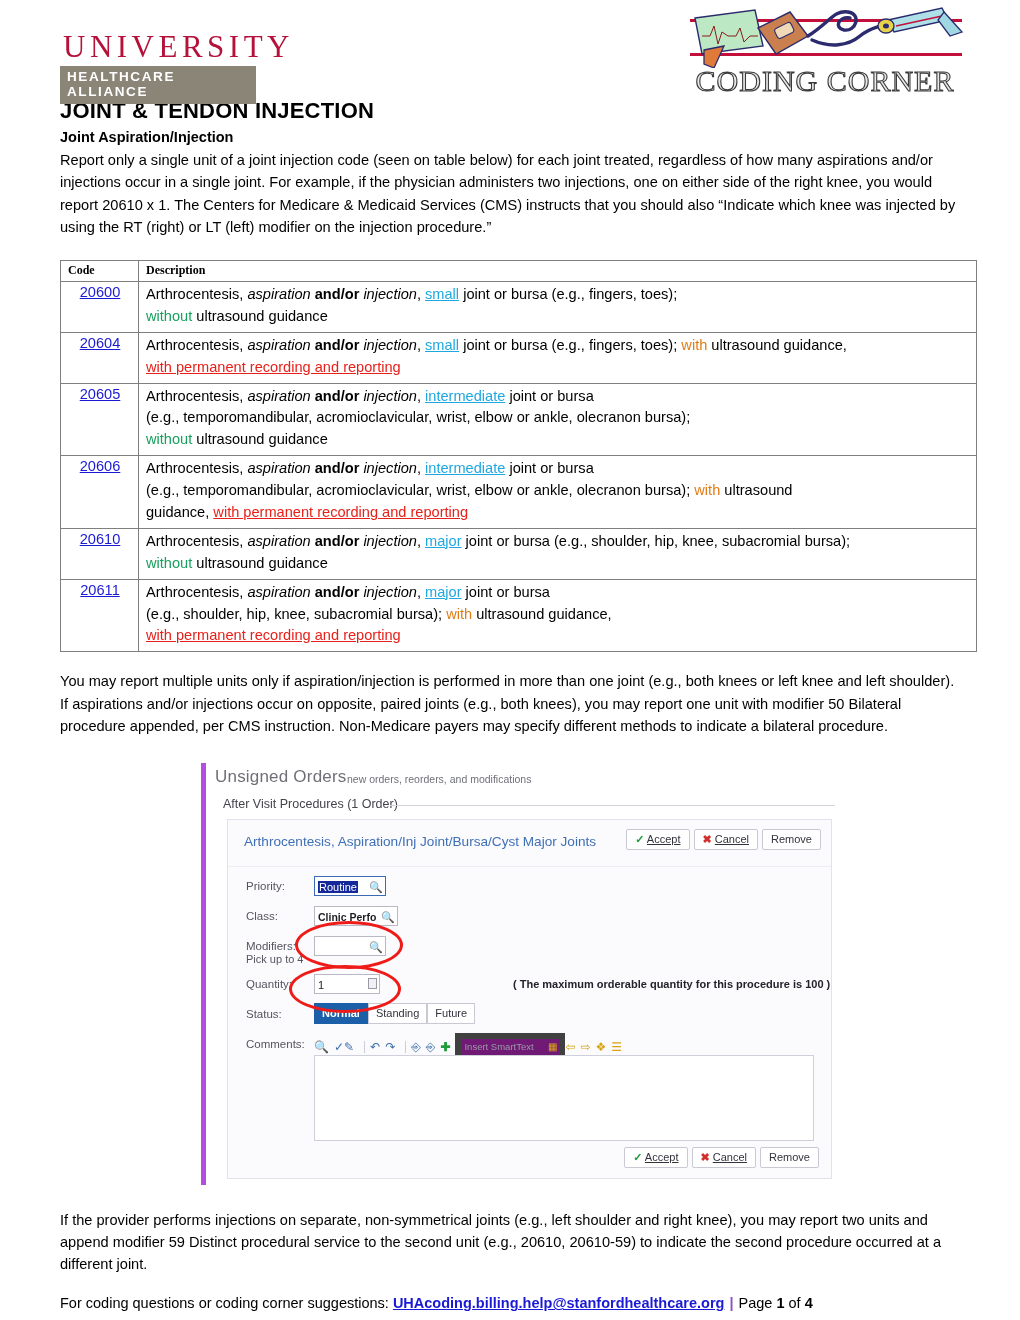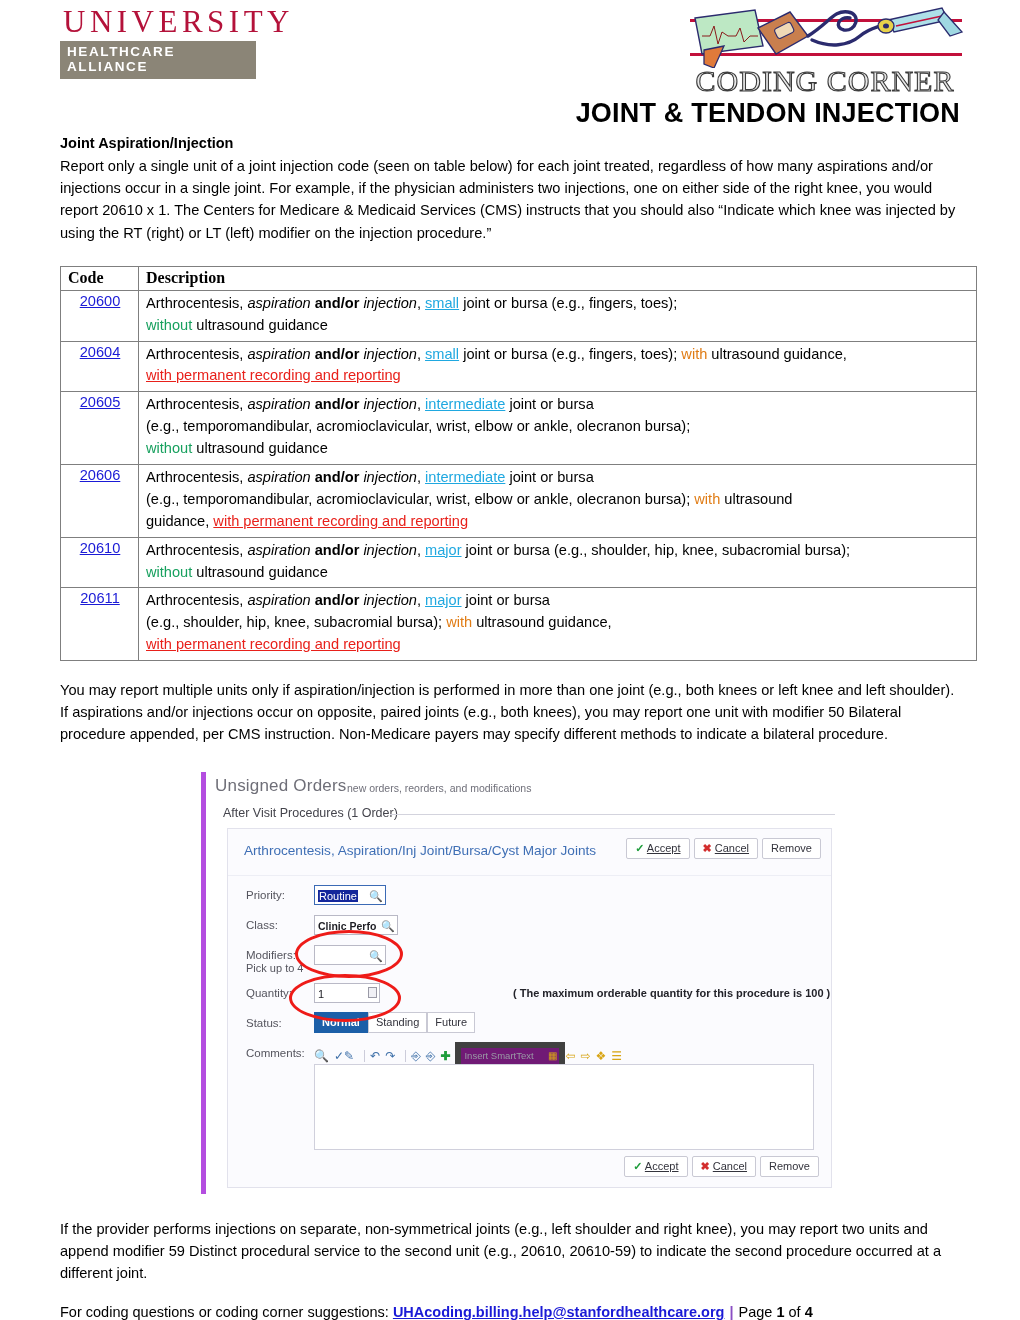--- a/index.html
+++ b/index.html
@@ -12,21 +12,21 @@
     position:relative;
     overflow:hidden;
   }
 
   
   .page { position:relative; width:1020px; height:1320px; padding:0 60px; }
 
   .logo-row { position:relative; height:98px; }
 
   .uha-logo {
-    position:absolute; left:0px; top:6px;
+    position:absolute; left:0px; top:31px;
     width:200px;
   }
   .uha-word {
     font-family:"Liberation Serif", serif;
     font-size:31px;
     letter-spacing:4.5px;
     color:#b4123a;
     font-weight:400;
     line-height:1;
     padding-left:3px;
@@ -60,22 +60,22 @@
     letter-spacing:1px;
     text-align:center;
     color:#e8e8e8;
     -webkit-text-stroke:1.1px #3a3a3a;
     line-height:1;
     margin-top:-2px;
   }
 
   
   .doc-title {
-    text-align:right;
-    font-size:27px;
+    text-align:left;
+    font-size:22px;
     font-weight:bold;
     letter-spacing:0.2px;
     margin:0 0 4px 0;
     line-height:1.15;
   }
 
   .sec-head {
     font-size:14.5px;
     font-weight:bold;
     margin:4px 0 1px 0;
@@ -95,21 +95,21 @@
     margin:22px 0 0 0;
     table-layout:fixed;
   }
   table.codes td, table.codes th {
     border:1px solid #7f7f7f;
     vertical-align:top;
     padding:2px 6px 4px 7px;
   }
   table.codes th {
     font-family:"Liberation Serif", serif;
-    font-size:16px;
+    font-size:12px;
     font-weight:bold;
     text-align:left;
     padding:2px 6px 3px 7px;
   }
   col.c-code { width:78px; }
   td.code {
     font-size:14.6px;
     color:#1a1ad6;
     text-decoration:underline;
     text-align:center;

